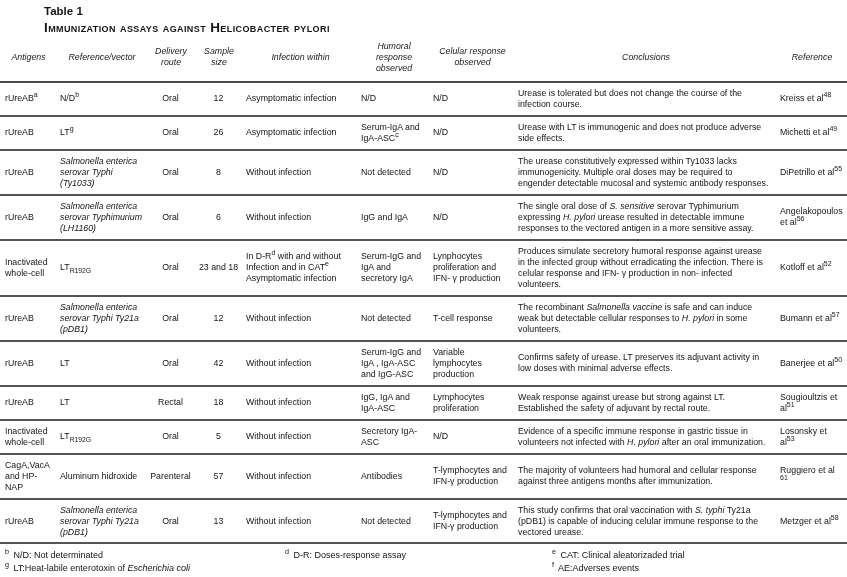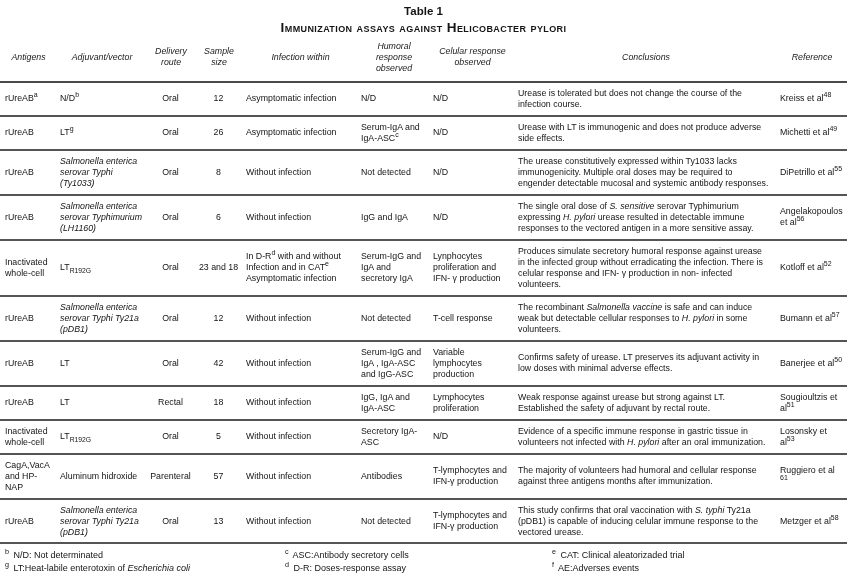--- a/index.html
+++ b/index.html
@@ -1,20 +1,20 @@
 <!DOCTYPE html>
 <html><head>
 <meta charset="utf-8">
 <style>
   html,body{margin:0;padding:0;}
   body{
     width:847px;height:577px;overflow:hidden;background:#ffffff;color:#141414;
     font-family:"Liberation Sans", sans-serif;
   }
-  .title-block{text-align:center;padding-top:5px;}
+  .title-block{text-align:left;padding-top:5px;padding-left:44px;}
   .table-label{font-weight:bold;font-size:11.5px;margin-bottom:3px;}
   .main-title{font-weight:bold;font-size:13.5px;font-variant:small-caps;letter-spacing:.4px;}
   table{width:847px;border-collapse:collapse;table-layout:fixed;margin-top:3px;}
   th{
     font-style:italic;font-weight:normal;font-size:8.8px;line-height:1.25;
     text-align:center;vertical-align:middle;padding:3px 3px 7px;
     border-bottom:2.5px solid #4a4a4a;color:#1a1a1a;
   }
   td{
     font-size:8.8px;line-height:1.25;vertical-align:middle;
@@ -49,21 +49,21 @@
     <col style="width:48px">
       <col style="width:115px">
       <col style="width:72px">
     <col style="width:85px">
       <col style="width:262px">
       <col style="width:70px">
   </colgroup>
   <thead>
       <tr>
         <th>Antigens</th>
-        <th>Adjuvant/vector</th>
+        <th>Reference/vector</th>
         <th>Delivery route</th>
         <th>Sample size</th>
         <th>Infection within</th>
         <th>Humoral response observed</th>
         <th>Celular response observed</th>
         <th>Conclusions</th>
         <th>Reference</th>
       </tr>
     </thead>
   <tbody>
@@ -190,20 +190,19 @@
       </tr>
     </tbody>
 </table>
 
 <div class="footnotes">
   <div class="fn-col1">
       <div class="footnote-item"><sup>b</sup> N/D: Not determinated</div>
       <div class="footnote-item"><sup>g</sup> LT:Heat-labile enterotoxin of <i>Escherichia coli</i></div>
     </div>
   <div class="fn-col2">
-      <div class="footnote-item"><sup>c</sup> ASC:Antibody secretory cells</div>
       <div class="footnote-item"><sup>d</sup> D-R: Doses-response assay</div>
     </div>
   <div class="fn-col3">
       <div class="footnote-item"><sup>e</sup> CAT: Clinical aleatorizaded trial</div>
       <div class="footnote-item"><sup>f</sup> AE:Adverses events</div>
     </div>
 </div>
 
 </body></html>

